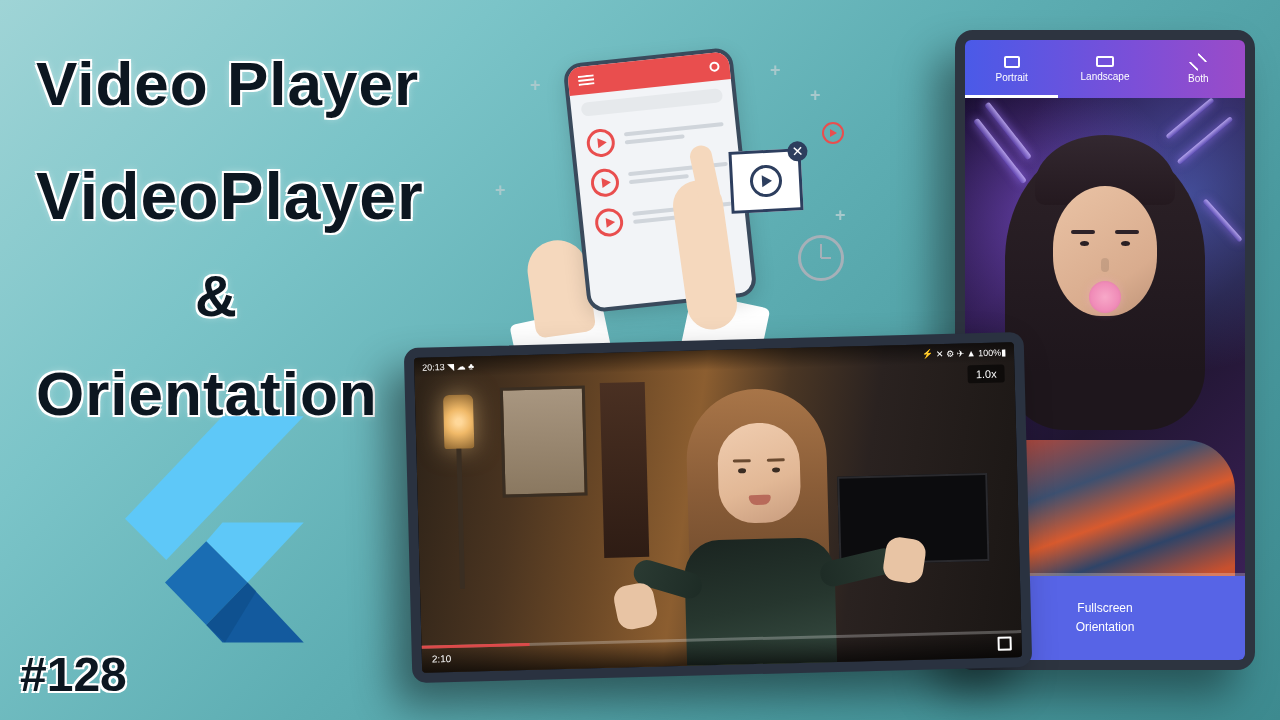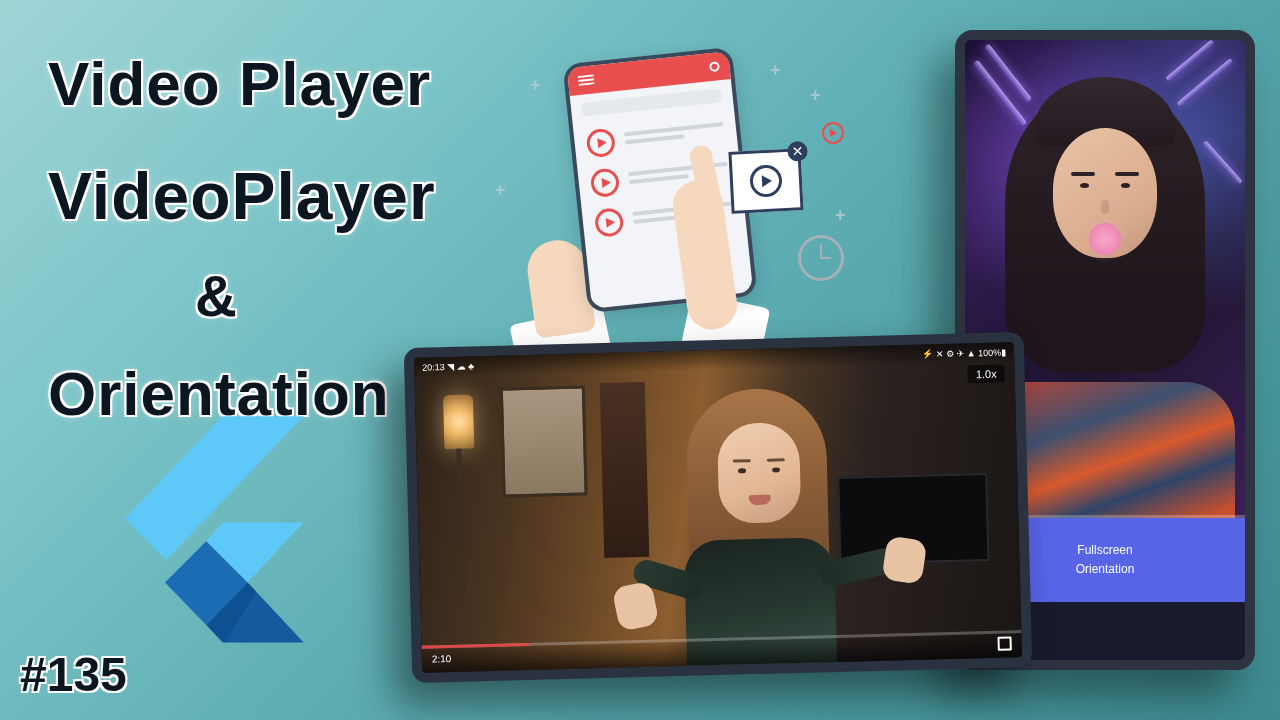--- a/index.html
+++ b/index.html
@@ -4,21 +4,21 @@
 <style>
 * { margin:0; padding:0; box-sizing:border-box; }
 body {
   width:1280px; height:720px;
   background: linear-gradient(135deg,#9fd4d6 0%,#7bc4c8 25%,#5eaeb3 50%,#4a9a9f 75%,#3d8a8f 100%);
   font-family: Arial, Helvetica, sans-serif;
   position:relative; overflow:hidden;
 }
 
 .title-line {
-  position:absolute; left:48px;
+  position:absolute; left:36px;
   font-weight:900;
   color:#0c1620;
   text-shadow: -2px -2px 0 #fff, 2px -2px 0 #fff, -2px 2px 0 #fff, 2px 2px 0 #fff, 0 0 8px rgba(255,255,255,.5);
   letter-spacing:1px;
 }
 .t1 { top:48px; font-size:62px; }
 .t2 { top:158px; font-size:66px; }
 .t3 { top:262px; left:195px; font-size:58px; }
 .t4 { top:358px; font-size:62px; }
 
@@ -206,21 +206,21 @@
 <div class="title-line t4">Orientation</div>
 
 <svg class="flutter-logo" viewBox="0 0 160 200">
   <polygon points="90,5 155,5 45,120 12,87" fill="#5ec8f8"></polygon>
   <polygon points="90,90 155,90 110,138 77,105" fill="#5ec8f8"></polygon>
   <polygon points="77,105 110,138 77,172 44,138" fill="#1a6db3"></polygon>
   <polygon points="77,172 110,138 155,186 90,186" fill="#135a9e"></polygon>
   <polygon points="77,172 110,138 117,145 92,186" fill="#0d4a85" opacity=".55"></polygon>
 </svg>
 
-<div class="hash">#135</div>
+<div class="hash">#128</div>
 
 <div class="handsphone">
   <div class="plus" style="left:60px; top:35px;">+</div>
   <div class="plus" style="left:340px; top:45px;">+</div>
   <div class="plus" style="left:300px; top:20px;">+</div>
   <div class="plus" style="left:365px; top:165px;">+</div>
   <div class="plus" style="left:25px; top:140px;">+</div>
   <div class="small-play"></div>
   <div class="clock"></div>
 
@@ -265,20 +265,34 @@
   <div class="finger"></div>
 
   <div class="popup">
     <div class="close">✕</div>
     <div class="pc"></div>
   </div>
 </div>
 
 <div class="portrait-phone">
   <div class="pp-inner">
+    <div class="tabs">
+      <div class="tab active">
+        <div class="ticon"></div>
+        <span>Portrait</span>
+      </div>
+      <div class="tab landscape">
+        <div class="ticon"></div>
+        <span>Landscape</span>
+      </div>
+      <div class="tab both">
+        <div class="ticon"></div>
+        <span>Both</span>
+      </div>
+    </div>
     <div class="pp-video">
       <div class="neon n1"></div>
         <div class="neon n2"></div>
         <div class="neon n3"></div>
         <div class="neon n4"></div>
         <div class="neon n5"></div>
       <div class="woman-p">
         <div class="wp-hair">
           <div class="wp-hair-front"></div>
           <div class="wp-face">

